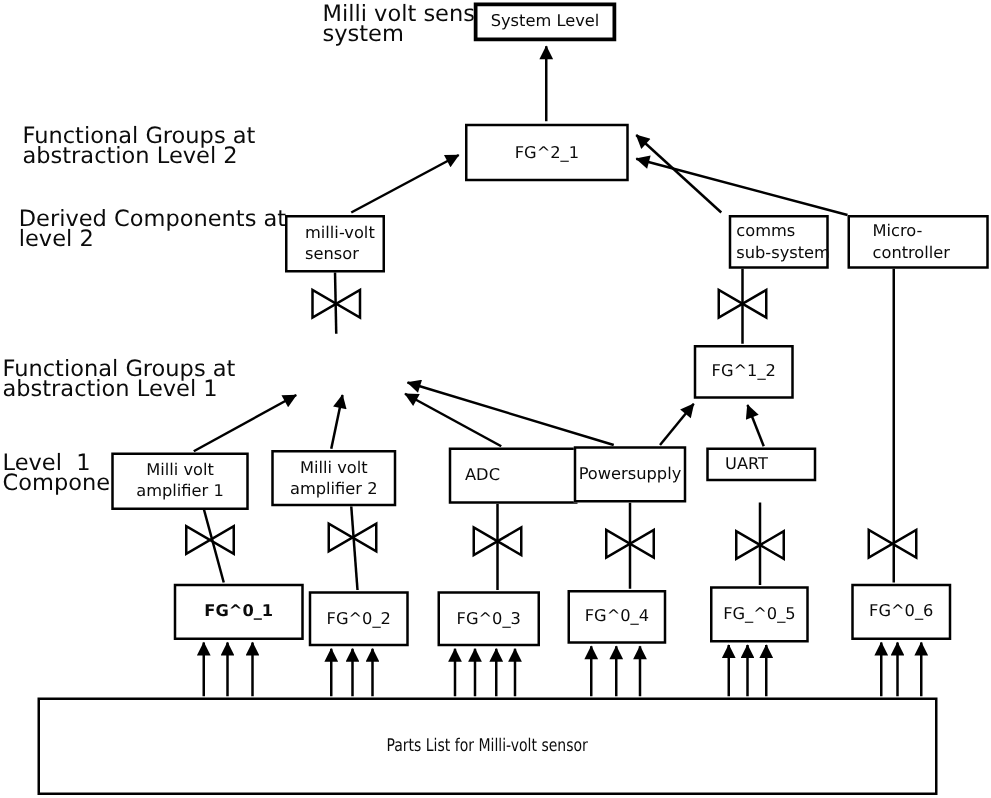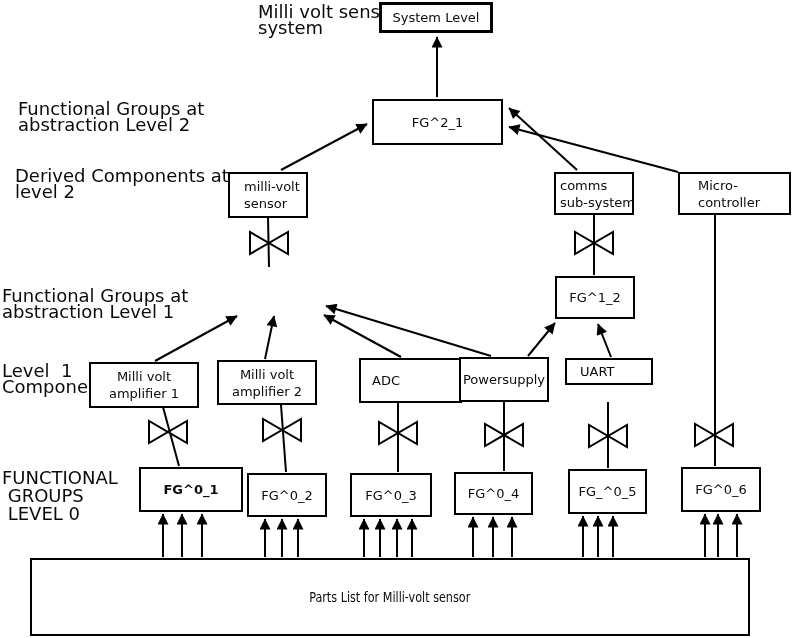--- a/index.html
+++ b/index.html
@@ -95,32 +95,29 @@
   <div class="lbl" style="left:258px;top:4px;">Milli volt sensor
 system</div>
   <div class="lbl" style="left:18px;top:101px;">Functional Groups at
 abstraction Level 2</div>
   <div class="lbl" style="left:15px;top:168px;">Derived Components at
 level 2</div>
   <div class="lbl" style="left:2px;top:288px;">Functional Groups at
 abstraction Level 1</div>
   <div class="lbl" style="left:2px;top:363px;">Level  1
 Components</div>
-  <div class="lbl" style="left:2px;top:469px;line-height:18px;">FUNCTIONAL
- GROUPS
- LEVEL 0</div>
 
   <div class="box thick" style="left:379px;top:2px;width:114px;height:31px;">System Level</div>
 
   <div class="box" style="left:372px;top:99px;width:131px;height:46px;">FG^2_1</div>
 
   <div class="box left" style="left:228px;top:172px;width:80px;height:46px;padding-left:14px;">milli-volt
 sensor</div>
 
-  <div class="box left" style="left:554px;top:172px;width:80px;height:43px;padding-left:4px;">comms
+  <div class="box left" style="left:583px;top:172px;width:80px;height:43px;padding-left:4px;">comms
 sub-system</div>
 
   <div class="box left" style="left:678px;top:172px;width:113px;height:43px;padding-left:18px;">Micro-
 controller</div>
 
 
   <div class="box" style="left:555px;top:276px;width:80px;height:43px;">FG^1_2</div>
 
   <div class="box" style="left:89px;top:362px;width:110px;height:46px;">Milli volt
 amplifier 1</div>

